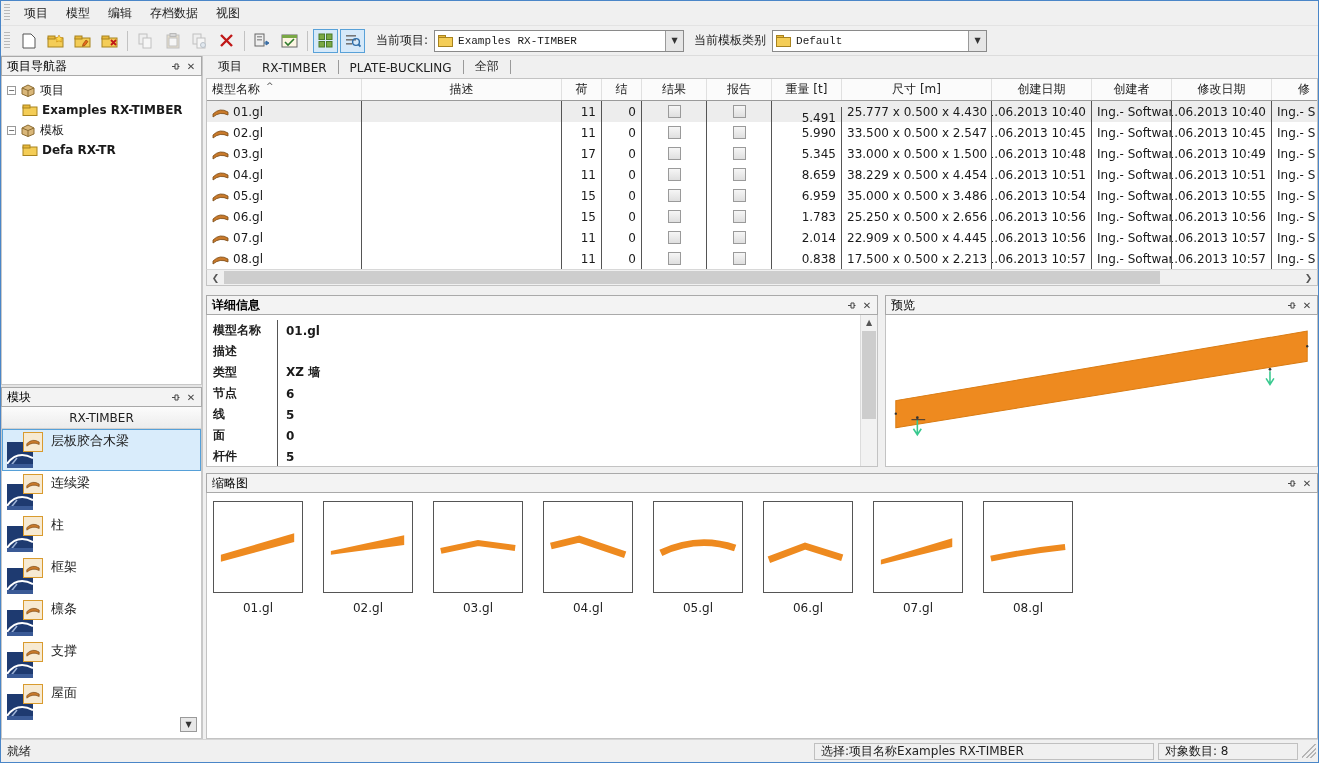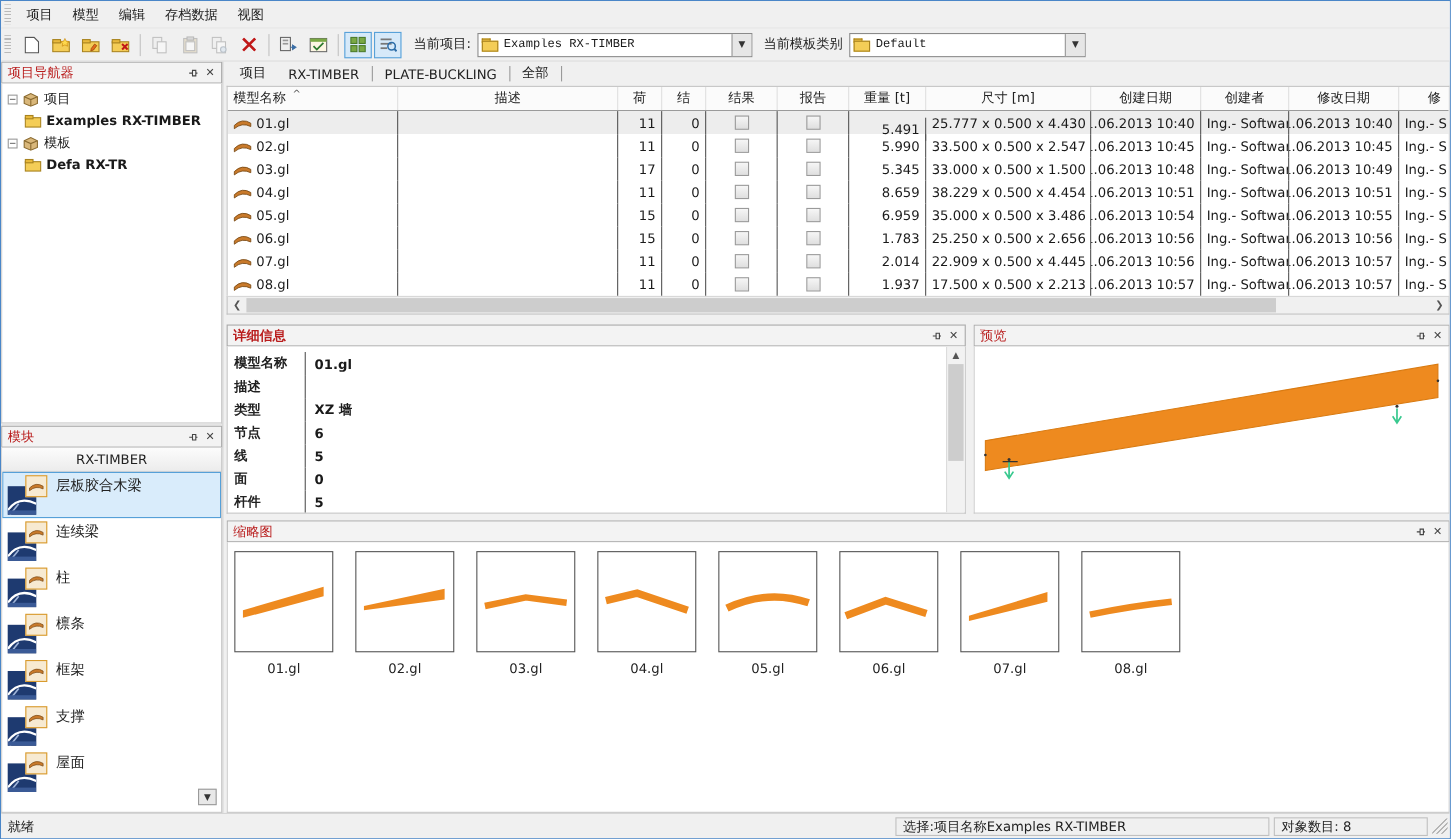--- a/index.html
+++ b/index.html
@@ -33,21 +33,21 @@
   .folder-glyph:before { content:""; position:absolute; left:0; top:0; width:6px; height:3px; background:#e8b93c; border:1px solid #a8831f; border-bottom:none; }
   .folder-glyph:after { content:""; position:absolute; left:0; top:2px; width:13px; height:8px; background:#f4cd57; border:1px solid #a8831f; }
 
   
   .main { flex:1; display:flex; overflow:hidden; }
   .left-col { width:202px; flex:0 0 auto; display:flex; flex-direction:column; border-right:1px solid #c8c8c8; }
   .right-col { flex:1; display:flex; flex-direction:column; padding-left:3px; overflow:hidden; }
 
   
   .panel-header { height:20px; background:#f3f3f3; border:1px solid #a9a9a9; display:flex; align-items:center; padding:0 2px 0 5px; flex:0 0 auto; }
-  .panel-header .ph-title { flex:1; color:#b91c1c; }
+  .panel-header .ph-title { flex:1; color:#000000; }
   .ph-btn { width:16px; height:15px; display:flex; align-items:center; justify-content:center; color:#444; font-size:10px; }
   .ph-btn svg { display:block; }
 
   
   .navigator { height:331px; display:flex; flex-direction:column; background:#fff; border-bottom:2px solid #e4e4e4; }
   .nav-body { flex:1; background:#fff; border:1px solid #c8c8c8; border-top:none; padding:4px 2px; overflow:hidden; }
   .tree-row { display:flex; align-items:center; height:20px; white-space:nowrap; cursor:default; }
   .tree-row .expander { width:9px; height:9px; border:1px solid #9a9a9a; background:#fff; font-size:8px; line-height:7px; text-align:center; color:#333; margin:0 4px 0 3px; flex:0 0 auto; }
   .tree-row.child { padding-left:18px; }
   .tree-row .t-label { margin-left:4px; }
@@ -368,38 +368,38 @@
                       <path d="M2 26 l8 -10" stroke="#9fb4d8" stroke-width="1.5"></path>
                       <rect x="0" y="22" width="26" height="4" fill="#3a5a96"></rect>
                     </svg>
                   </span>
     <span class="badge">
                     <svg width="14" height="10" viewBox="0 0 17 12">
                       <path d="M1 8 Q8 1 16 6 L16 9 Q8 5 1 11 Z" fill="#c97a2b" stroke="#7a4a15" stroke-width="0.8"></path>
                     </svg>
                   </span>
                 </span>
-                <span class="mod-label">檩条</span>
+                <span class="mod-label">框架</span>
               </div>
               <div class="mod-item">
                 <span class="mod-icon">
                   <span class="navy">
                     <svg width="26" height="26">
                       <path d="M0 22 Q10 8 26 16" stroke="#fff" stroke-width="2" fill="none"></path>
                       <path d="M2 26 l8 -10" stroke="#9fb4d8" stroke-width="1.5"></path>
                       <rect x="0" y="22" width="26" height="4" fill="#3a5a96"></rect>
                     </svg>
                   </span>
     <span class="badge">
                     <svg width="14" height="10" viewBox="0 0 17 12">
                       <path d="M1 8 Q8 1 16 6 L16 9 Q8 5 1 11 Z" fill="#c97a2b" stroke="#7a4a15" stroke-width="0.8"></path>
                     </svg>
                   </span>
                 </span>
-                <span class="mod-label">框架</span>
+                <span class="mod-label">檩条</span>
               </div>
               <div class="mod-item">
                 <span class="mod-icon">
                   <span class="navy">
                     <svg width="26" height="26">
                       <path d="M0 22 Q10 8 26 16" stroke="#fff" stroke-width="2" fill="none"></path>
                       <path d="M2 26 l8 -10" stroke="#9fb4d8" stroke-width="1.5"></path>
                       <rect x="0" y="22" width="26" height="4" fill="#3a5a96"></rect>
                     </svg>
                   </span>
@@ -631,21 +631,21 @@
               </div>
               <div class="tcell" style="width: 200px;"></div>
               <div class="tcell r" style="width: 40px;">11</div>
               <div class="tcell r" style="width: 40px;">0</div>
               <div class="tcell c" style="width: 65px;">
                 <span class="chk"></span>
               </div>
               <div class="tcell c" style="width: 65px;">
                 <span class="chk"></span>
               </div>
-              <div class="tcell r" style="width: 70px;">1.937</div>
+              <div class="tcell r" style="width: 70px;">0.838</div>
               <div class="tcell" style="width: 150px;">17.500 x 0.500 x 2.213</div>
               <div class="tcell r" style="width: 100px;">1.06.2013 10:57</div>
               <div class="tcell" style="width: 80px;">Ing.- Software</div>
               <div class="tcell r" style="width: 100px;">1.06.2013 10:57</div>
               <div class="tcell" style="width: 65px;">Ing.- S</div>
             </div>
           </div>
       </div>
       <div class="hscroll">
         <div class="hs-arrow">❮</div>

